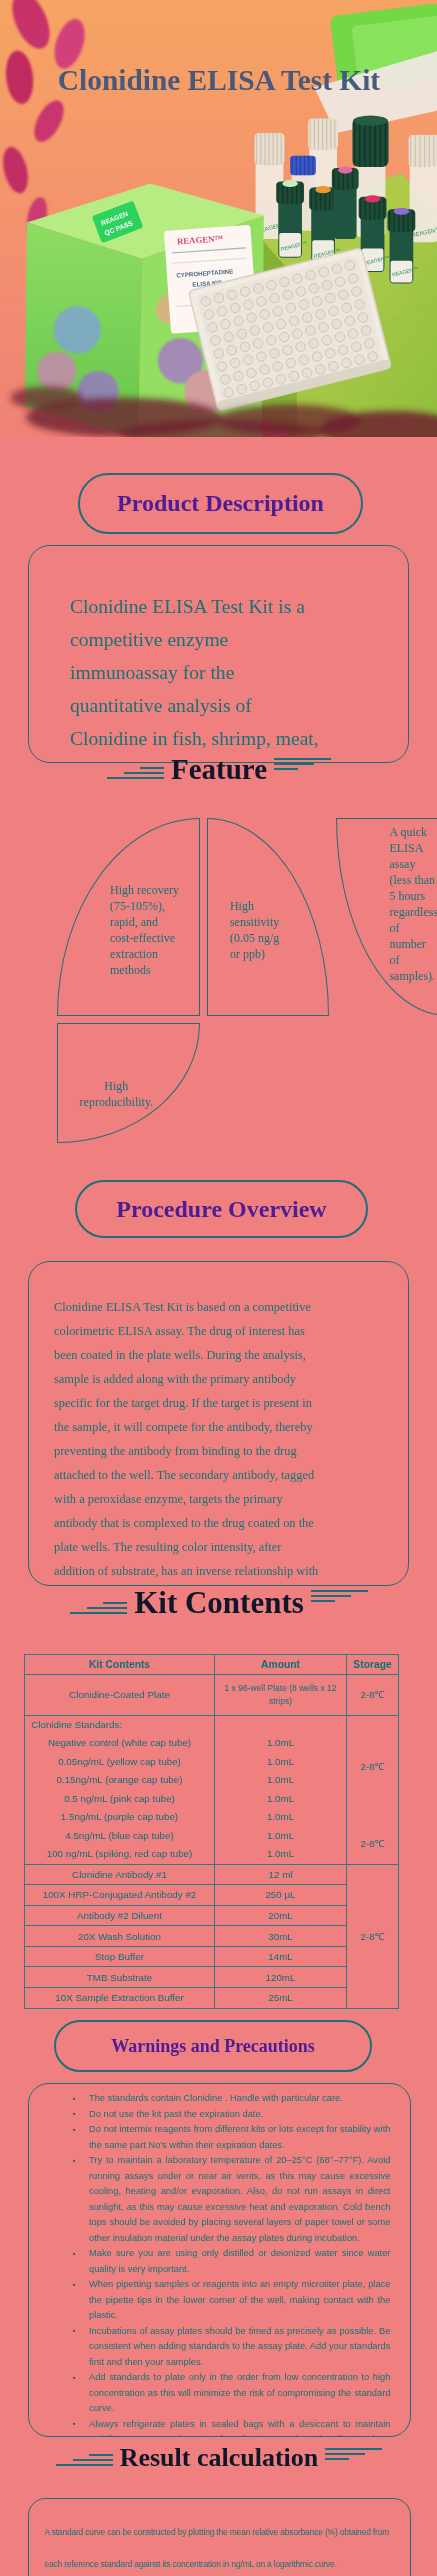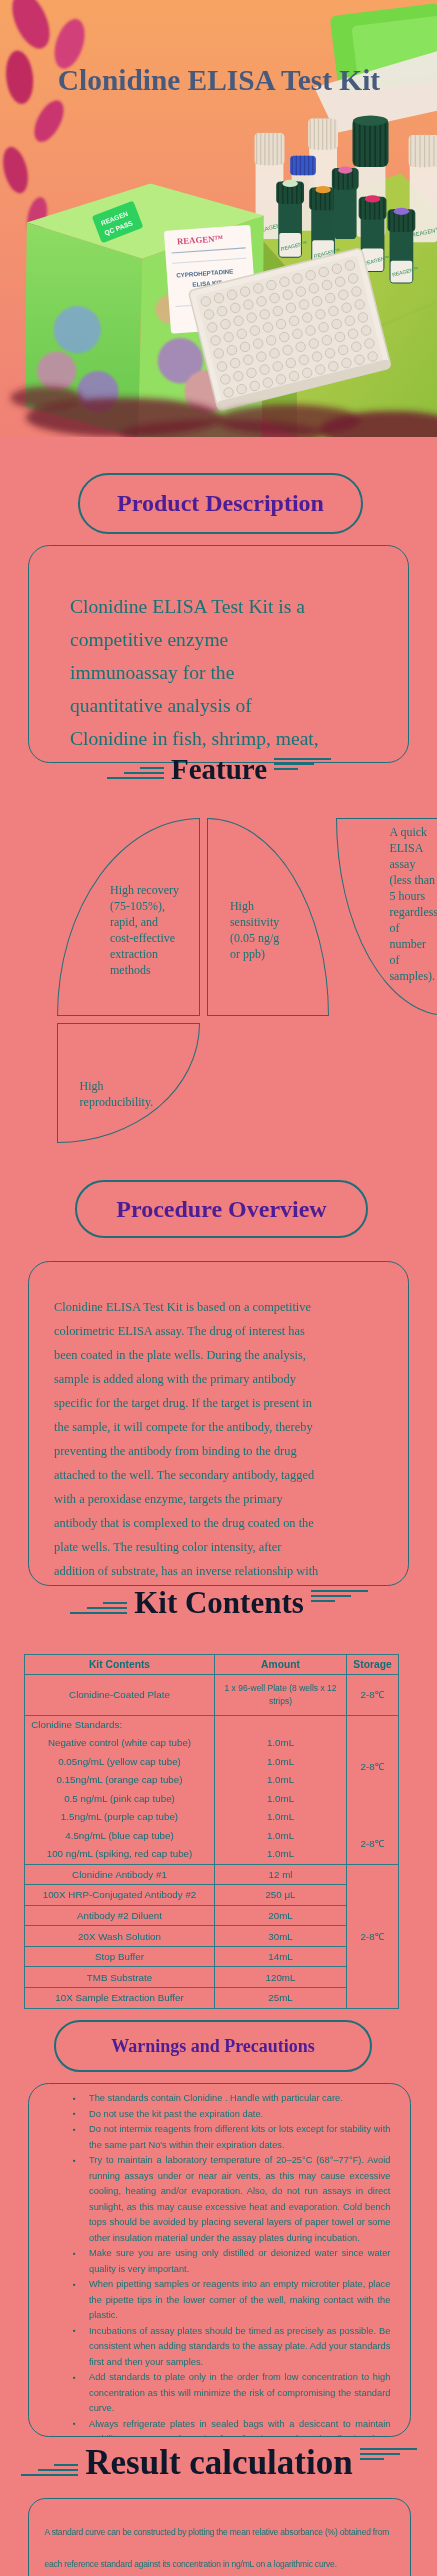--- a/index.html
+++ b/index.html
@@ -28,21 +28,21 @@
   .proc-box{top:1261px;left:28px;width:381px;height:325px;font-size:12.4px;line-height:24px;
             padding:9.3px 23px 0 25px;box-sizing:border-box;white-space:pre-line;}
   
   .quads{position:absolute;top:818px;left:57px;width:325px;height:325px;
          display:grid;grid-template-columns:1fr 1fr 1fr;grid-template-rows:1fr 1fr;gap:7.2px;box-sizing:border-box;}
   .quad{border:1.5px solid #1f6d7a;box-sizing:border-box;display:flex;color:#137377;
         font-size:12px;line-height:16px;white-space:pre-line;}
   .q-tl{border-radius:100% 0 0 0;align-items:center;padding:36px 9.3px 10.3px 52px;}
   .q-tr{border-radius:0 100% 0 0;align-items:center;padding:36px 49px 10.3px 21.6px;}
   .q-bl{border-radius:0 0 0 100%;align-items:center;padding:5.2px 9.3px 31px 52px;}
-  .q-br{border-radius:0 0 100% 0;align-items:flex-start;padding:54px 46px 0 21.6px;}
+  .q-br{border-radius:0 0 100% 0;align-items:flex-start;padding:54px 46px 0 21.6px;text-align:center;}
   
   table.kit{position:absolute;top:1654px;left:24px;width:374px;border-collapse:collapse;table-layout:fixed;
             color:#0e6f7b;font-family:"Liberation Sans",sans-serif;font-size:9.8px;}
   table.kit td,table.kit th{border:1px solid #2a7d87;text-align:center;vertical-align:middle;padding:0;overflow:hidden;}
   col.c1{width:190px}col.c2{width:132px}col.c3{width:52px}
   tr.hdr th{height:18.5px;font-size:10.3px;font-weight:bold;}
   tr.r1 td{height:40px;}
   td.amt-wrap{font-size:8.5px;line-height:12.4px;padding:0 4.1px;}
   td.std-names{height:148px;vertical-align:top;}
   .std-title{height:18.5px;line-height:18.5px;text-align:left;padding-left:6.2px;}
@@ -509,21 +509,21 @@
       <li data-name="warning-item">Do not intermix reagents from different kits or lots except for stability with the same part No's within their expiration dates.</li>
       <li data-name="warning-item">Try to maintain a laboratory temperature of 20–25°C (68°–77°F). Avoid running assays under or near air vents, as this may cause excessive cooling, heating and/or evaporation. Also, do not run assays in direct sunlight, as this may cause excessive heat and evaporation. Cold bench tops should be avoided by placing several layers of paper towel or some other insulation material under the assay plates during incubation.</li>
       <li data-name="warning-item">Make sure you are using only distilled or deionized water since water quality is very important.</li>
       <li data-name="warning-item">When pipetting samples or reagents into an empty microtiter plate, place the pipette tips in the lower corner of the well, making contact with the plastic.</li>
       <li data-name="warning-item">Incubations of assay plates should be timed as precisely as possible. Be consistent when adding standards to the assay plate. Add your standards first and then your samples.</li>
       <li data-name="warning-item">Add standards to plate only in the order from low concentration to high concentration as this will minimize the risk of compromising the standard curve.</li>
       <li data-name="warning-item">Always refrigerate plates in sealed bags with a desiccant to maintain stability. Prevent condensation from forming on plates by allowing them equilibrate to room temperature 20–25°C (68°–77°F) while in the packaging.</li>
     </ul>
   </div>
 
-  <div class="flourish" style="top:2443px;font-size:35px;" data-name="result-calculation-heading">
+  <div class="flourish" style="top:2443px;font-size:26px;" data-name="result-calculation-heading">
     <span class="fl fl-left" data-name="heading-flourish-left">
         <i></i>
         <i></i>
         <i></i>
       </span>
     <span data-name="heading-label">Result calculation</span>
     <span class="fl fl-right" data-name="heading-flourish-right">
         <i></i>
         <i></i>
         <i></i>

